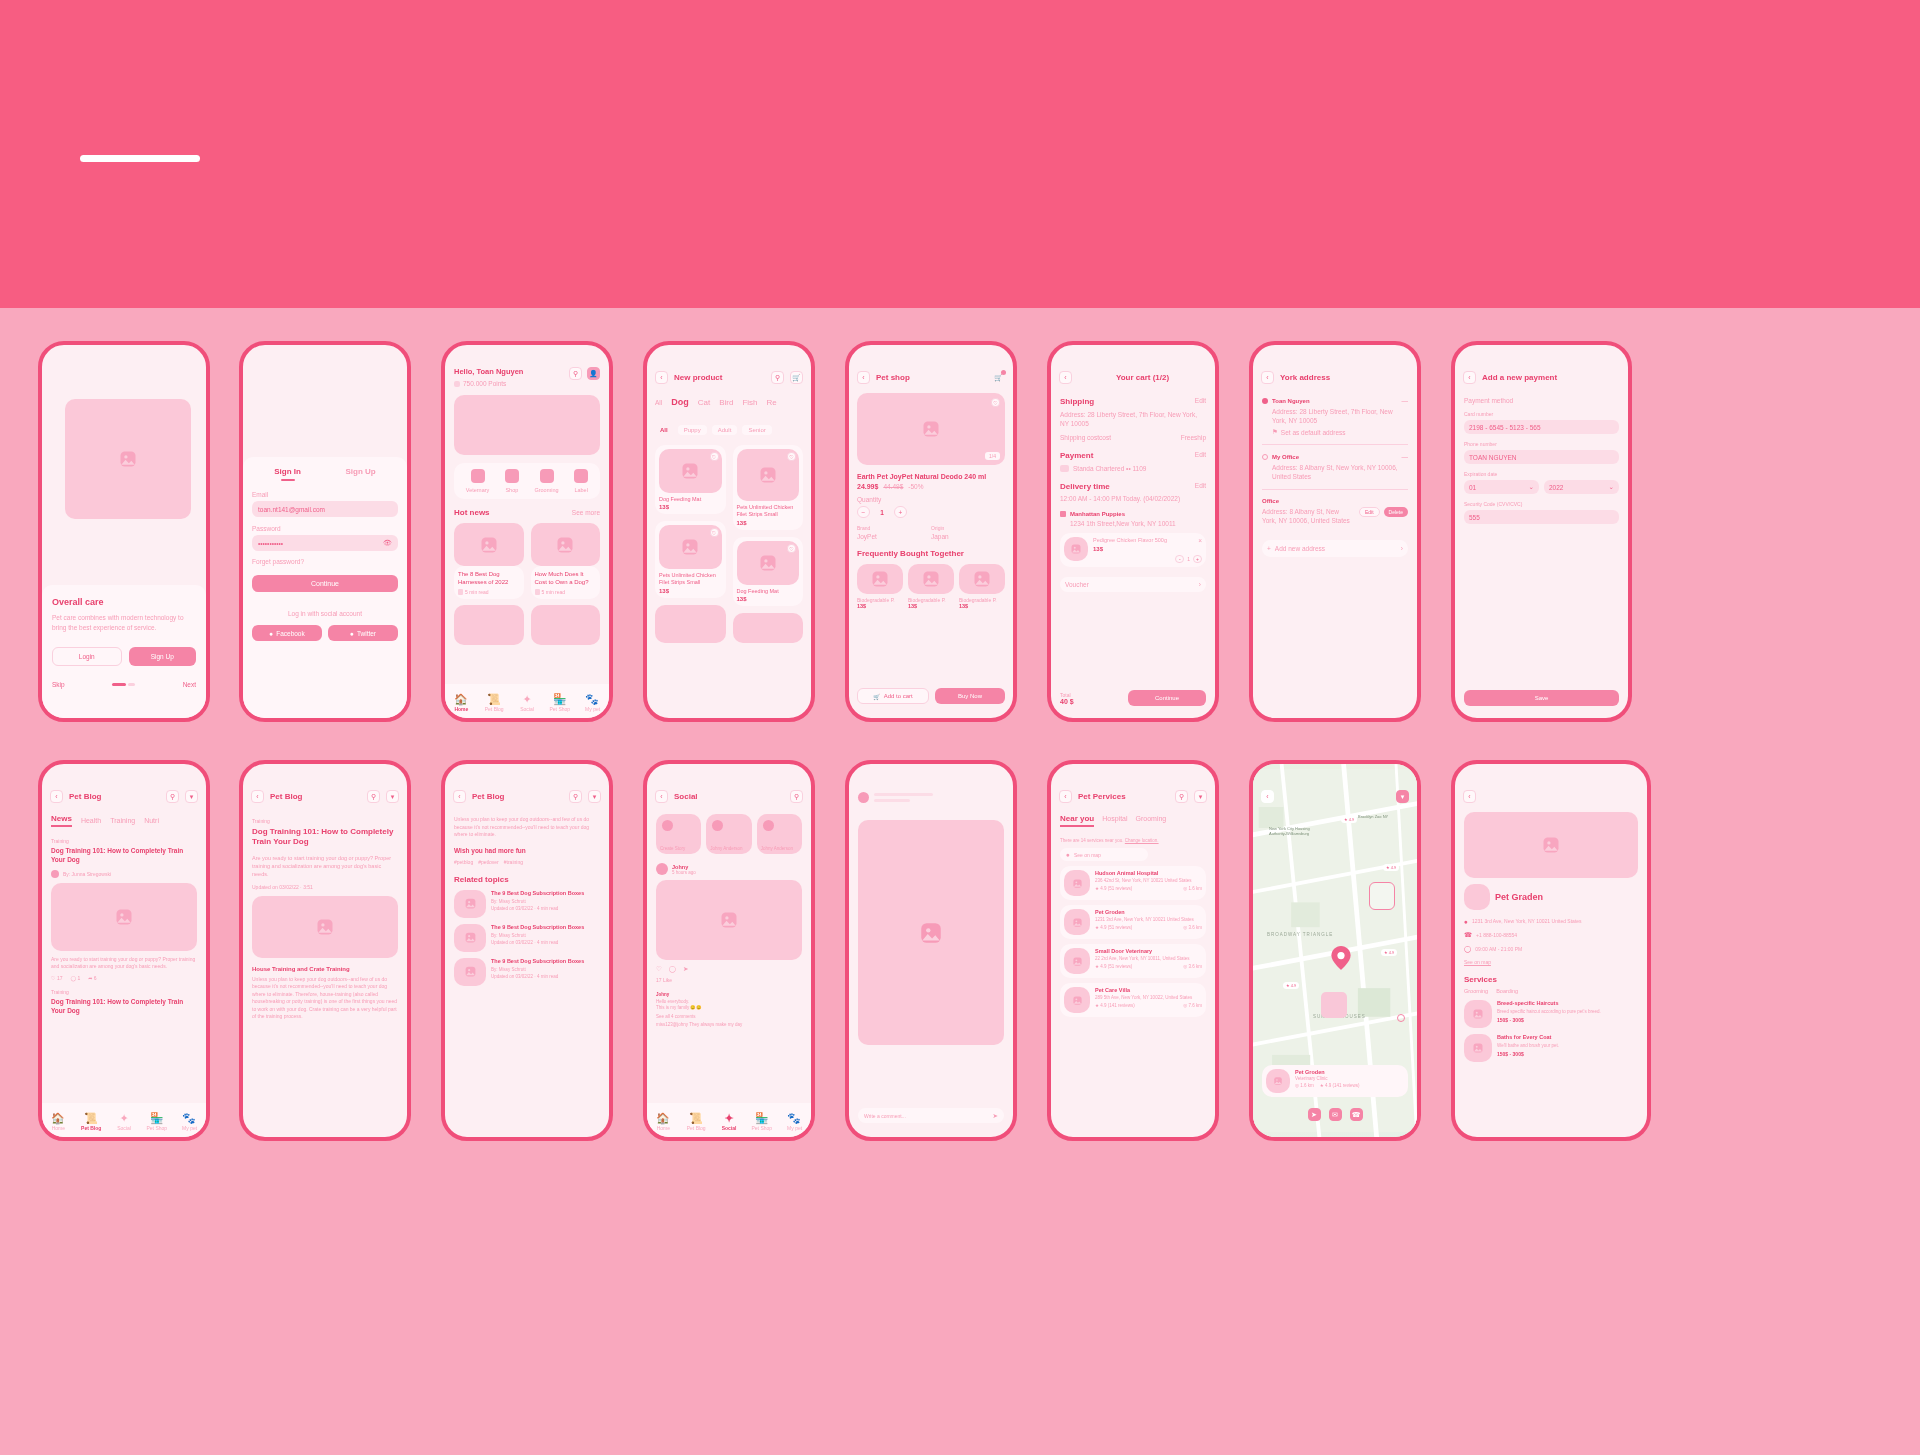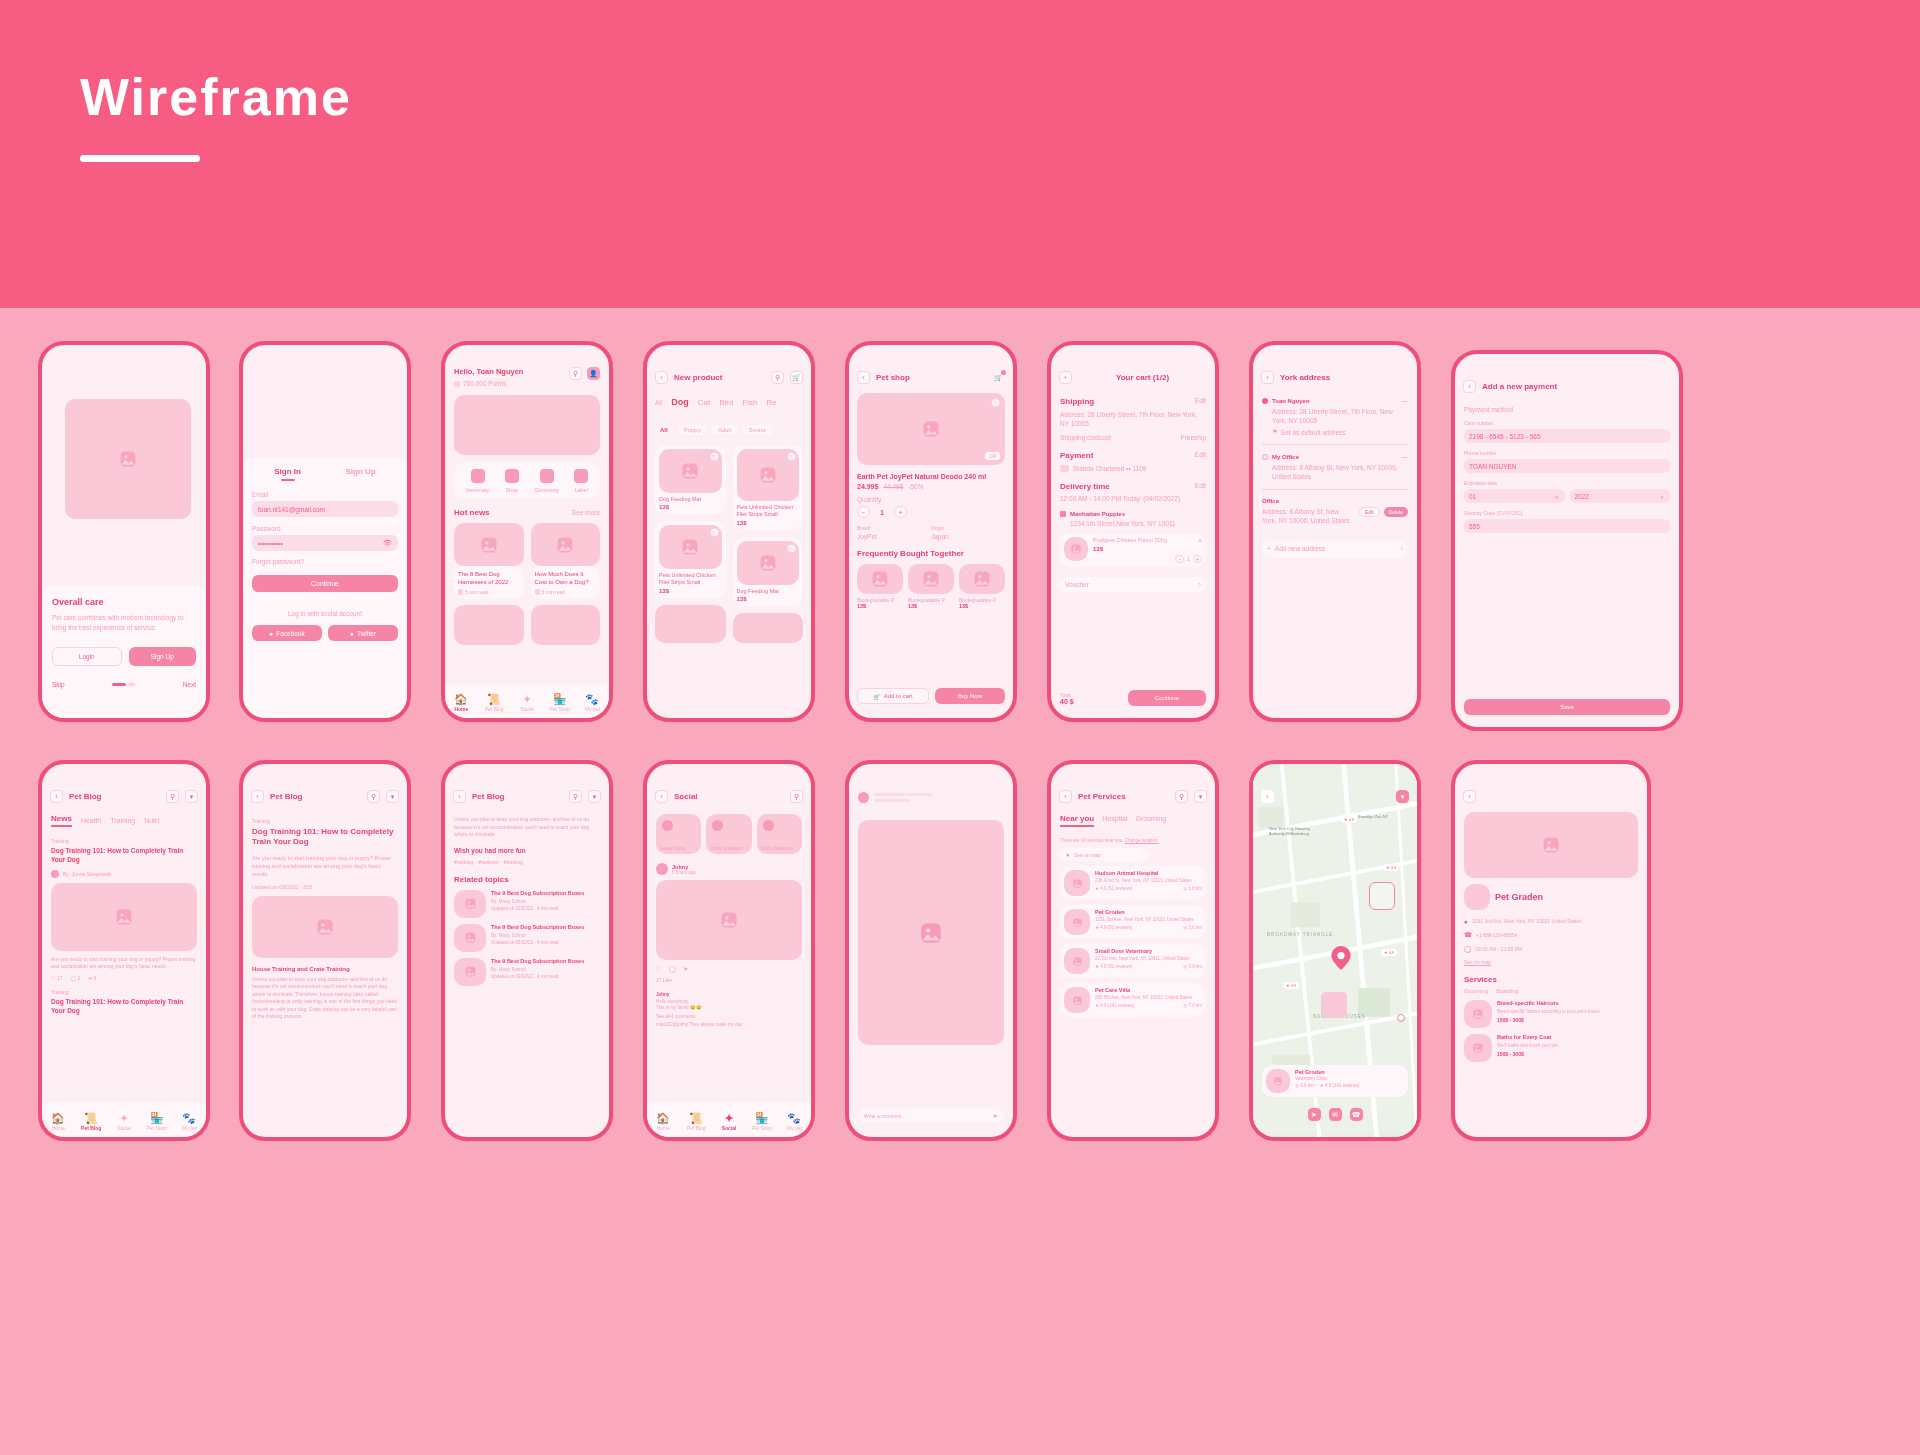--- a/index.html
+++ b/index.html
@@ -71,21 +71,20 @@
   .bnav .it { text-align:center; font-size:5px; color:#F9A8BE; width:20%; }
   .bnav .it.on { color:#E8416E; font-weight:bold; }
   .bnav .gl { font-size:11px; display:block; line-height:13px; }
 </style>
 </head>
 <body>
 
 <div class="page">
 
   <div class="header">
-    <div class="hdr-title">Wireframe</div>
     <div class="hdr-rule"></div>
   </div>
 
   <div class="phone r1" style="left:38px;">
     <div class="scr">
       <div class="ph-img" style="position:absolute;left:23px;top:54px;width:126px;height:120px;">
         <svg class="ph-ico" viewBox="0 0 24 24">
           <rect x="3" y="3" width="18" height="18" rx="5" fill="#F79BB8"></rect>
           <circle cx="9.5" cy="9.5" r="2" fill="#FBD0DE"></circle>
           <path d="M4 19l5-6 4 4 3-3 4 5z" fill="#FBD0DE"></path>
@@ -520,21 +519,21 @@
           <span style="display:flex;gap:4px;align-items:center;" class="muted">
             <span>+</span>
             <span>Add new address</span>
           </span>
           <span class="muted">›</span>
         </div>
       </div>
     </div>
   </div>
 
-  <div class="phone r1" style="left:1451px;width:232px;margin-top:9px;">
+  <div class="phone r1" style="left:1451px;width:181px;">
     <div class="scr">
       <div class="topbar" style="position:absolute;left:0;top:26px;right:0;">
         <div class="sq">‹</div>
         <div class="ttl" style="flex:1;">Add a new payment</div>
       </div>
       <div style="position:absolute;left:9px;top:52px;right:9px;">
         <div class="muted">Payment method</div>
         <div class="muted" style="font-size:5px;margin-top:7px;">Card number</div>
         <div class="soft" style="height:14px;margin-top:3px;display:flex;align-items:center;padding:0 5px;">2198 - 6545 - 5123 - 565</div>
         <div class="muted" style="font-size:5px;margin-top:7px;">Phone number</div>

